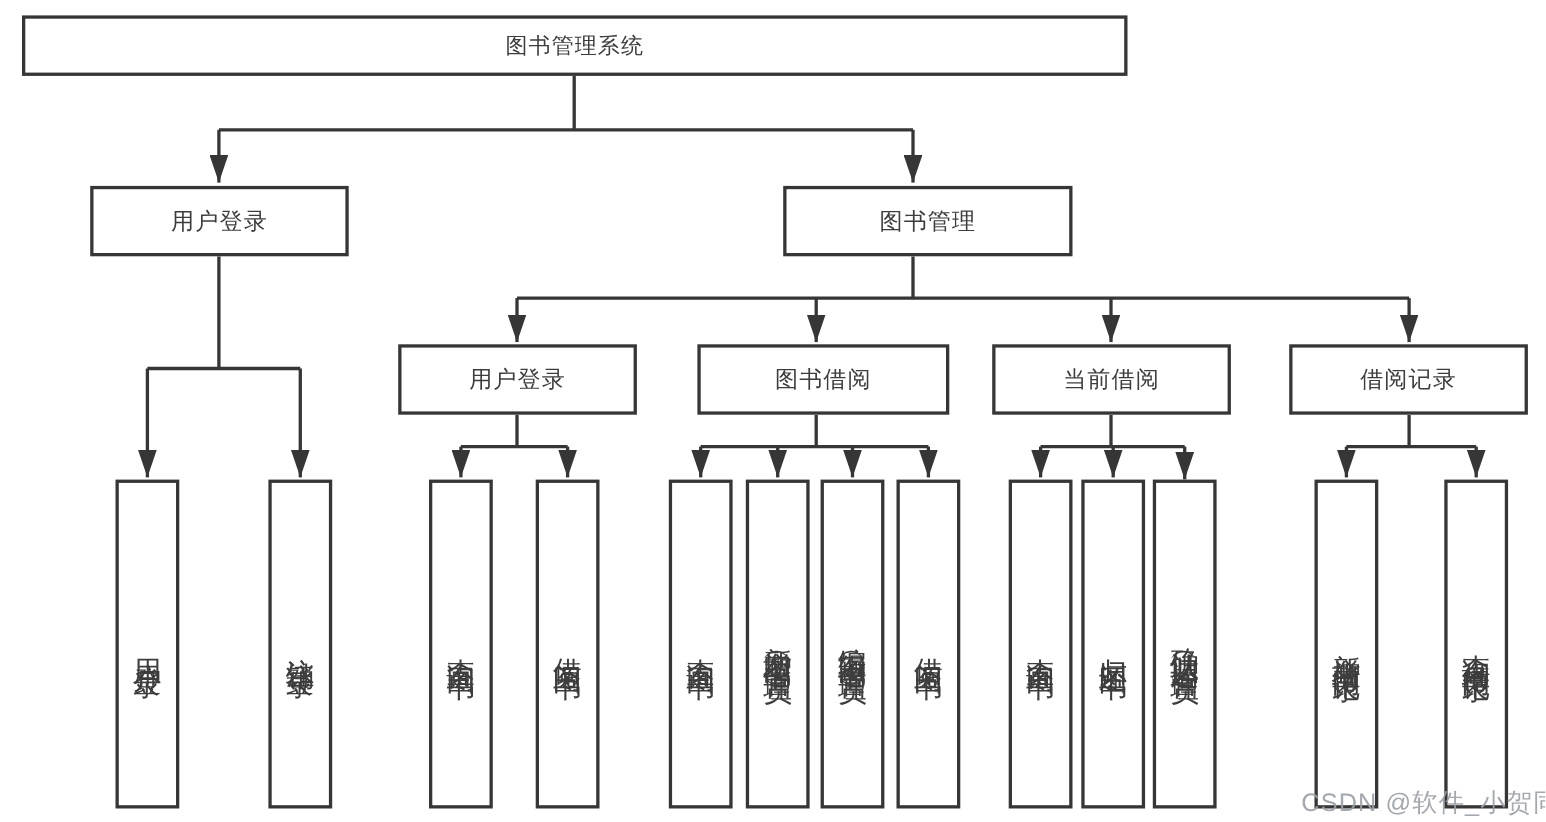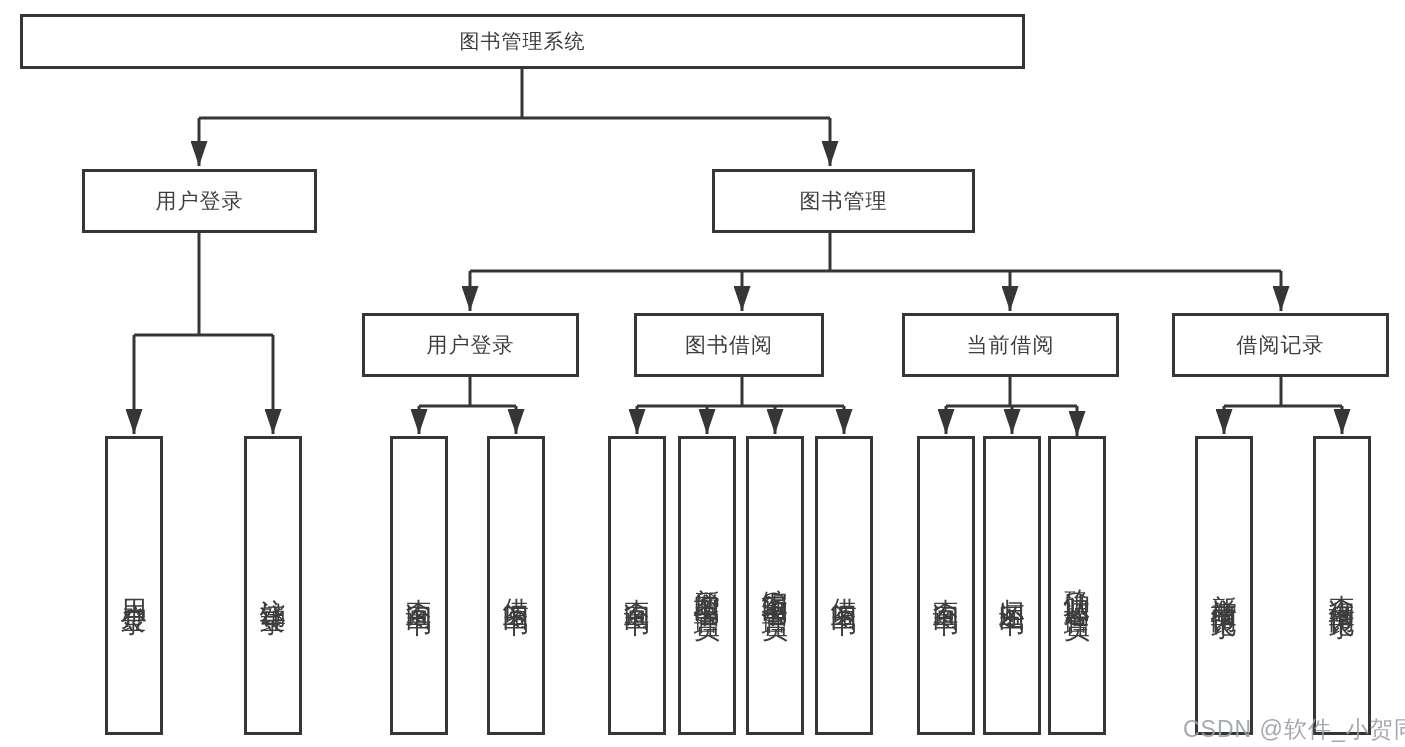--- a/index.html
+++ b/index.html
@@ -34,21 +34,21 @@
     font-size:26px;
     line-height:1.1;
     letter-spacing:4px;
     white-space:nowrap;
   }
   
   .n-root   { left:20px;  top:14px;  width:1005px; height:55px; }
   .n-login  { left:82px;  top:169px; width:235px;  height:64px; }
   .n-mgmt   { left:712px; top:169px; width:263px;  height:64px; }
   .n-l3a { left:362px;  top:313px; width:217px; height:64px; }
-  .n-l3b { left:634px;  top:313px; width:190px; height:64px; }
+  .n-l3b { left:634px;  top:313px; width:229px; height:64px; }
   .n-l3c { left:902px;  top:313px; width:217px; height:64px; }
   .n-l3d { left:1172px; top:313px; width:217px; height:64px; }
   .leaf { top:436px; width:58px; height:299px; }
   .lf-a1 { left:105px; }  .lf-a2 { left:244px; }
   .lf-b1 { left:390px; }  .lf-b2 { left:487px; }
   .lf-c1 { left:608px; }  .lf-c2 { left:678px; } .lf-c3 { left:746px; } .lf-c4 { left:815px; }
   .lf-d1 { left:917px; }  .lf-d2 { left:983px; } .lf-d3 { left:1048px; }
   .lf-e1 { left:1195px; } .lf-e2 { left:1313px; }
   .watermark {
     position:absolute;

